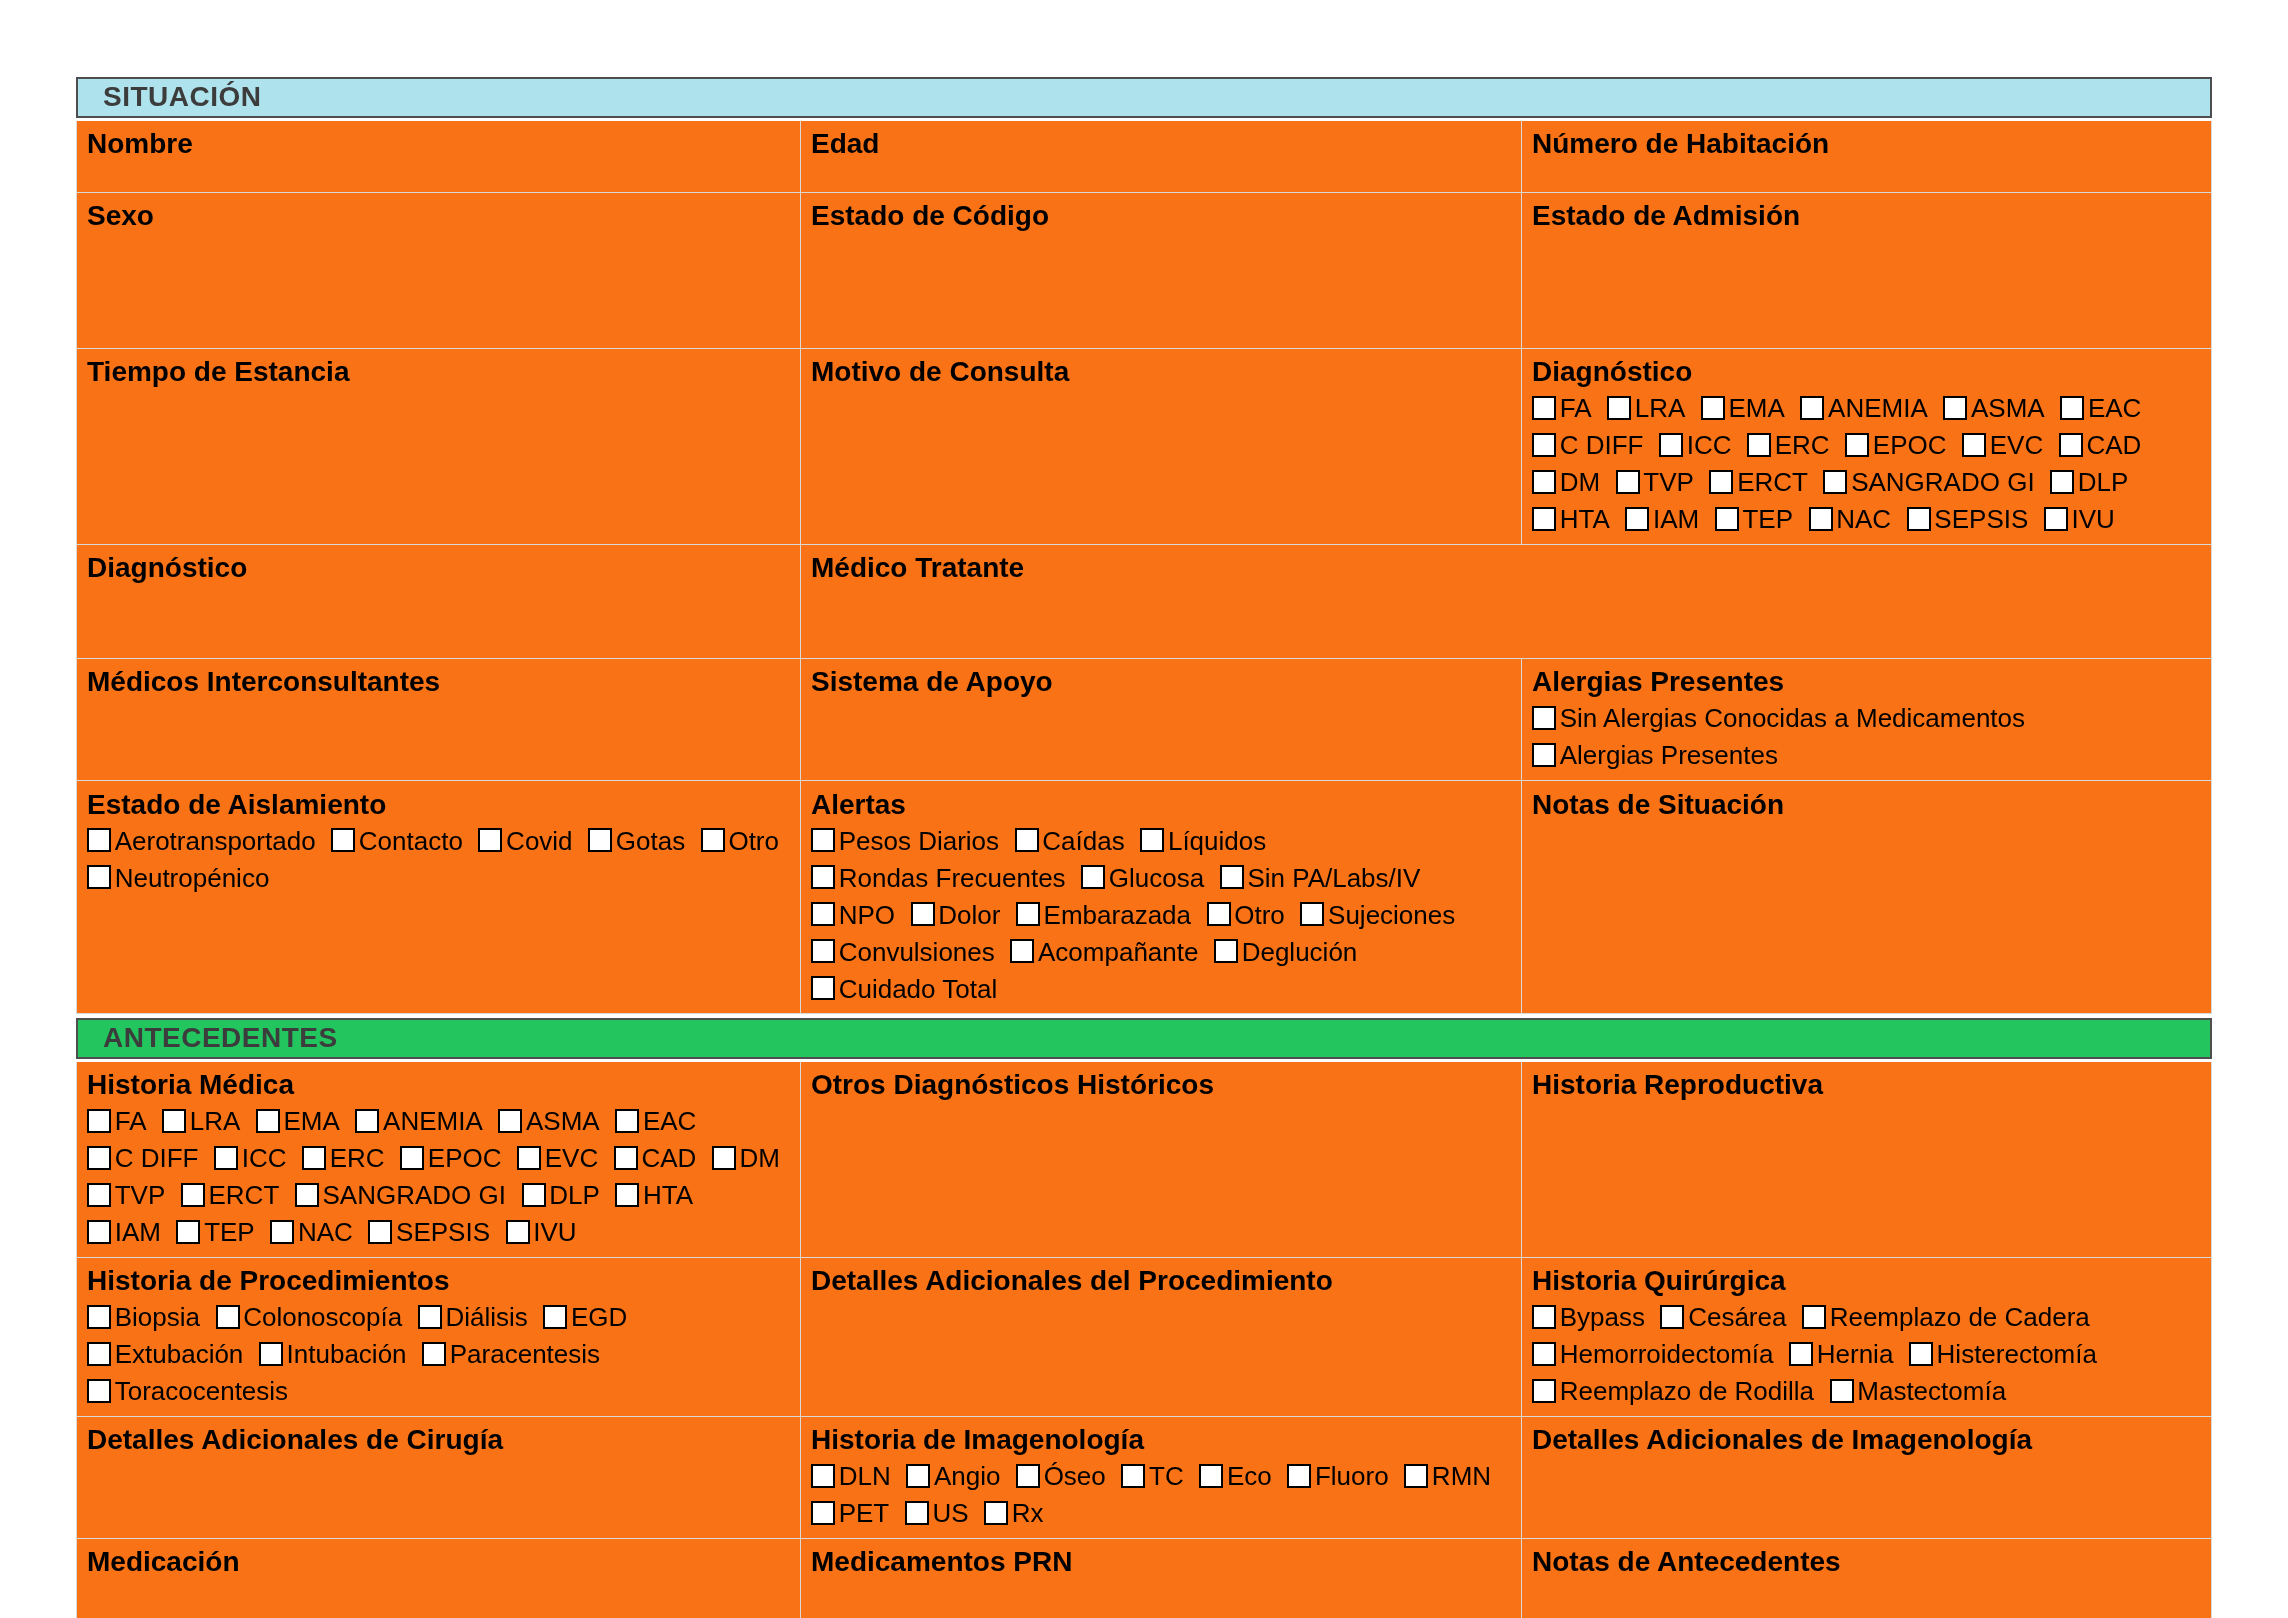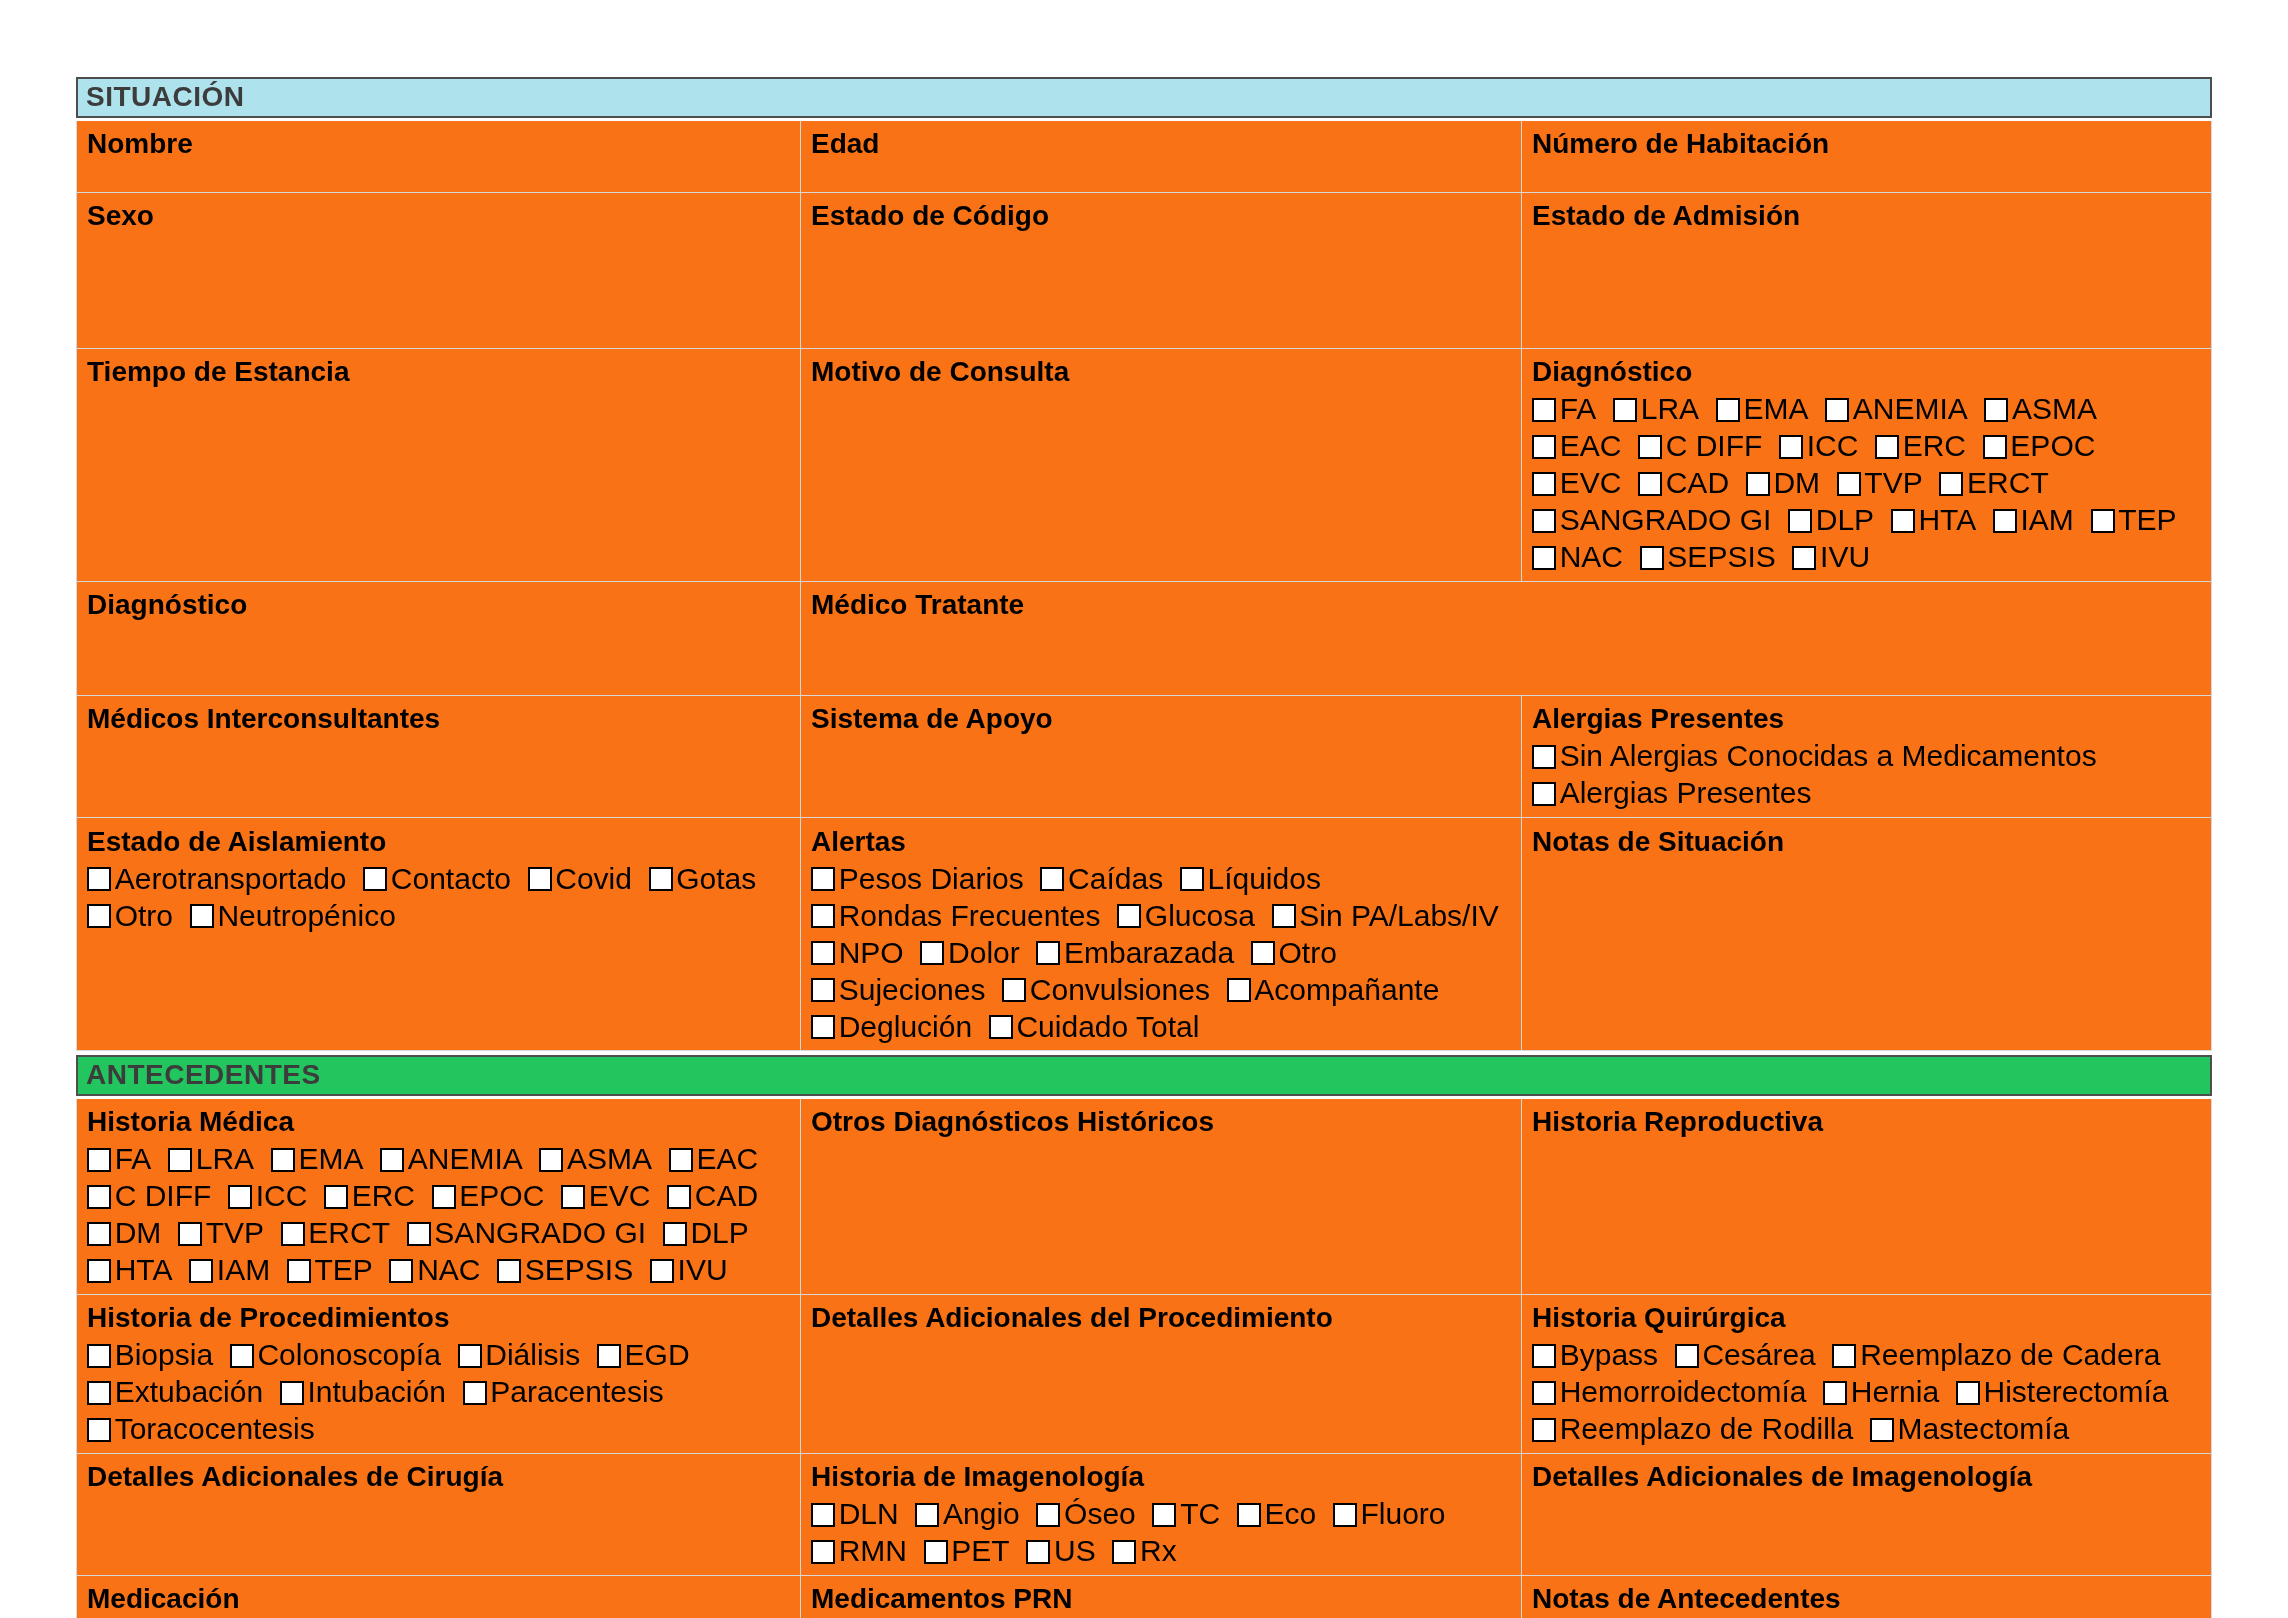--- a/index.html
+++ b/index.html
@@ -17,21 +17,21 @@
     width: 2289px;
     height: 1619px;
     padding: 77px 77px 0 76px;
     overflow: hidden;
   }
   .section-header {
     box-sizing: border-box;
     border: 2.8px solid #4e4e4e;
     height: 41px;
     line-height: 35px;
-    padding-left: 8px;
+    padding-left: 25px;
     font-size: 28px;
     font-weight: bold;
     color: #3c3c3c;
     letter-spacing: 0.5px;
     margin-top: 3.7px;
   }
   .section-header:first-child { margin-top: 0; }
   .grid {
     box-sizing: border-box;
     border-left: 1.8px solid #d8d8d8;
@@ -55,21 +55,21 @@
   .cell:nth-child(2) { width: 721px; }
   .cell:nth-child(3) { flex: 1; }
   .cell:last-child { border-right: none; }
   .cell-label {
     font-size: 28px;
     font-weight: bold;
     line-height: 37px;
     color: #000;
   }
   .cb-wrap {
-    font-size: 30px;
+    font-size: 26px;
     line-height: 37px;
   }
   .cb-item {
     white-space: nowrap;
     margin-right: 8.3px;
   }
   .cb-box {
     display: inline-block;
     box-sizing: border-box;
     width: 24px;

